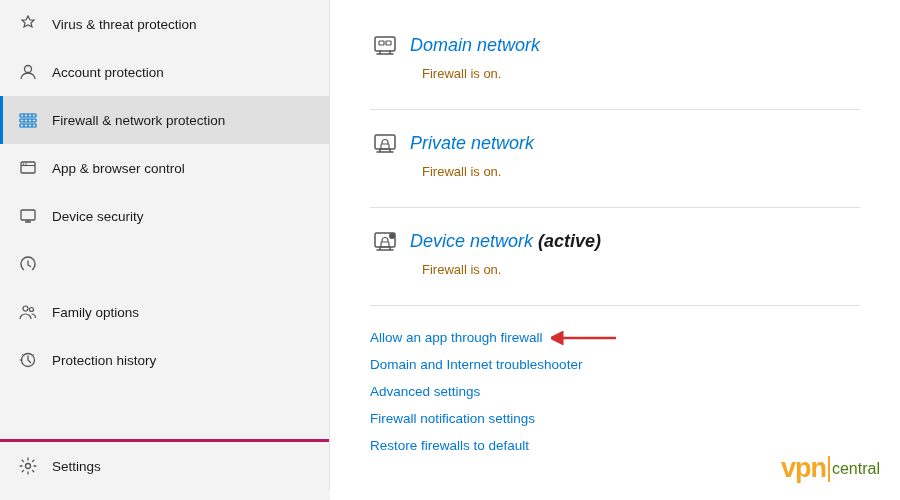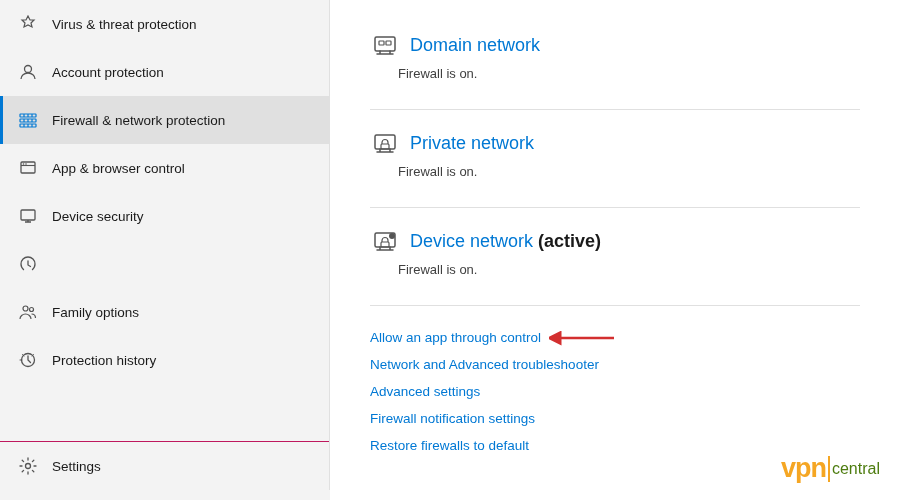--- a/index.html
+++ b/index.html
@@ -62,21 +62,21 @@
 
     .sidebar-item.active .sidebar-icon {
       color: #0078d4;
     }
 
     .sidebar-spacer {
       flex: 1;
     }
 
     .sidebar-bottom {
-      border-top: 1px solid #be185d;
+      border-top: 3px solid #be185d;
     }
 
     
     .main-content {
       flex: 1;
       background: #ffffff;
       padding: 30px 40px;
       overflow-y: auto;
       height: 500px;
     }
@@ -100,33 +100,34 @@
       align-items: center;
       justify-content: center;
       font-size: 20px;
       color: #555;
     }
 
     .network-title {
       font-size: 18px;
       color: #0078d4;
       font-weight: 400;
+      font-style: italic;
     }
 
     .network-title .active-label {
       font-weight: 600;
       color: #1a1a1a;
       font-size: 18px;
       text-align: center;
     }
 
     .network-status {
       font-size: 13px;
-      color: #404040;
-      margin-left: 28px;
+      color: #a16207;
+      margin-left: 52px;
     }
 
     .divider {
       border: none;
       border-top: 1px solid #e0e0e0;
       margin: 10px 0 18px 0;
     }
 
     
     .links-section {
@@ -330,33 +331,33 @@
       </span>
     </div>
     <div class="network-status">Firewall is on.</div>
   </div>
 
   <hr class="divider">
 
   <div class="links-section">
 
     <div class="arrow-container">
-      <a class="link-item highlighted">Allow an app through control</a>
+      <a class="link-item highlighted">Allow an app through firewall</a>
 
       <svg width="70" height="24" viewBox="0 0 70 24" style="margin-left:8px; vertical-align:middle;">
         <defs>
           <marker id="arrowhead" markerWidth="6" markerHeight="6" refX="3" refY="3" orient="auto">
             <polygon points="0 0, 6 3, 0 6" fill="#d32f2f"></polygon>
           </marker>
         </defs>
         <line x1="65" y1="12" x2="5" y2="12" stroke="#d32f2f" stroke-width="2.5" marker-end="url(#arrowhead)"></line>
       </svg>
     </div>
 
-    <a class="link-item">Network and Advanced troubleshooter</a>
+    <a class="link-item">Domain and Internet troubleshooter</a>
     <a class="link-item">Advanced settings</a>
     <a class="link-item">Firewall notification settings</a>
     <a class="link-item">Restore firewalls to default</a>
   </div>
 
   <div class="vpn-branding">
     <span style="color:#f5a623; font-size:27px; font-weight:900; letter-spacing:-1px;">vpn</span>
     <span style="display:inline-block; width:2px; height:26px; background:#f5a623; margin: 0 2px; vertical-align:middle;"></span>
     <span style="color:#4d7c0f; font-size:16px; font-weight:400;">central</span>
   </div>

